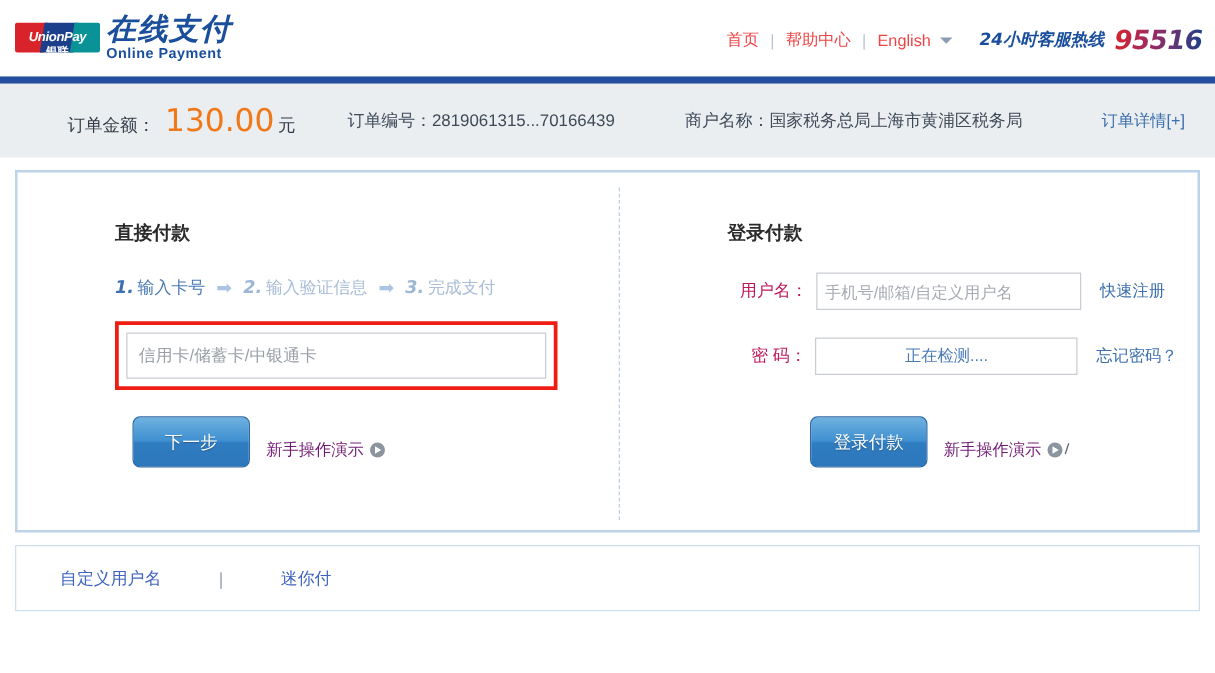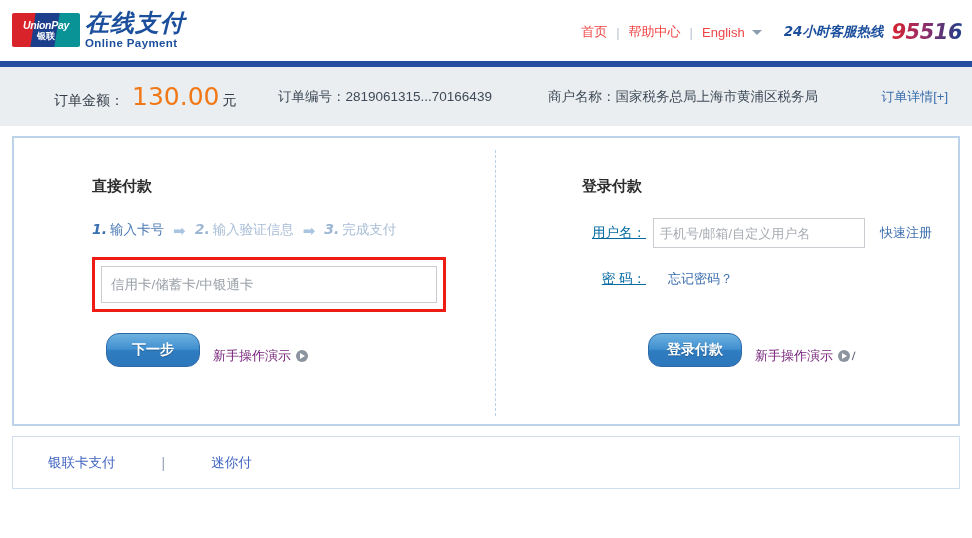--- a/index.html
+++ b/index.html
@@ -19,21 +19,21 @@
     background: #ffffff;
   }
   .logo-wrap {
     position: absolute;
     left: 12px; top: 11px;
     display: flex;
     align-items: center;
   }
   .up-mark {
     position: relative;
-    width: 68px; height: 34px;
+    width: 68px; height: 24px;
     border-radius: 2px;
     overflow: hidden;
     display: block;
   }
   .up-band {
     position: absolute; top: 0; height: 34px;
     transform: skewX(-9deg);
   }
   .up-band.b1 { left: -5px;  width: 29px; background: #d8232a; }
   .up-band.b2 { left: 21px;  width: 27px; background: #1b3f8b; }
@@ -200,26 +200,26 @@
   }
   .card-input::placeholder { color: #9aa0a8; }
 
   .btn-row {
     position: absolute;
     left: 14px; top: 195px;
     display: flex; align-items: center;
   }
   .btn-row.right { left: 66px; }
   .btn {
-    width: 94px; height: 34px;
+    width: 94px; height: 41px;
     border: 1px solid #2e6aa8;
-    border-radius: 13px;
+    border-radius: 6px;
     background: linear-gradient(180deg, #6fb2e0 0%, #3f8fd0 48%, #2f7cc0 52%, #2e77bd 100%);
     color: #ffffff;
-    font-size: 14px; font-weight: bold;
+    font-size: 14px; font-weight: normal;
     display: flex; align-items: center; justify-content: center;
     cursor: pointer;
     text-shadow: 0 1px 1px rgba(0,0,0,.28);
     font-family: "DejaVu Sans", sans-serif;
   }
   .demo-link {
     margin-left: 13px;
     font-size: 13px; color: #701a75;
     display: inline-flex; align-items: center;
     text-decoration: none; cursor: pointer;
@@ -249,25 +249,24 @@
   }
 
   
   .form-row {
     display: flex; align-items: center;
     margin-top: 22px;
     font-size: 13.5px;
   }
   .form-row .flbl {
     width: 64px;
-    color: #0369a1;
+    color: #be185d;
     text-align: right;
     margin-right: 7px;
     white-space: nowrap;
-    text-decoration: underline;
   }
   .f-input {
     width: 212px; height: 30px;
     border: 1px solid #c9cdd2;
     background: #ffffff;
     font-size: 13px;
     color: #a6abb2;
     padding: 0 6px;
     line-height: 28px;
     font-family: Liberation Sans, sans-serif;
@@ -386,31 +385,32 @@
     <div class="sec-title">登录付款</div>
 
     <div class="form-row">
       <span class="flbl">用户名：</span>
       <input class="f-input" type="text" placeholder="手机号/邮箱/自定义用户名" style="">
       <a class="f-link" href="#">快速注册</a>
     </div>
 
     <div class="form-row">
       <span class="flbl">密 码：</span>
+      <input class="f-input detecting" type="text" value="正在检测...." style="">
       <a class="f-link" href="#">忘记密码？</a>
     </div>
 
     <div class="btn-row right">
       <div class="btn">登录付款</div>
       <a class="demo-link" href="#">
         <span>新手操作演示</span>
         <span class="play-ico"></span>
         <span class="cursor-tick"></span>
       </a>
     </div>
   </div>
 </div>
 
 <div class="footer">
-  <a class="f-tab1" href="#">银联卡支付</a>
+  <a class="f-tab1" href="#">自定义用户名</a>
   <span class="f-pipe">|</span>
   <a href="#">迷你付</a>
 </div>
 
 </body></html>

